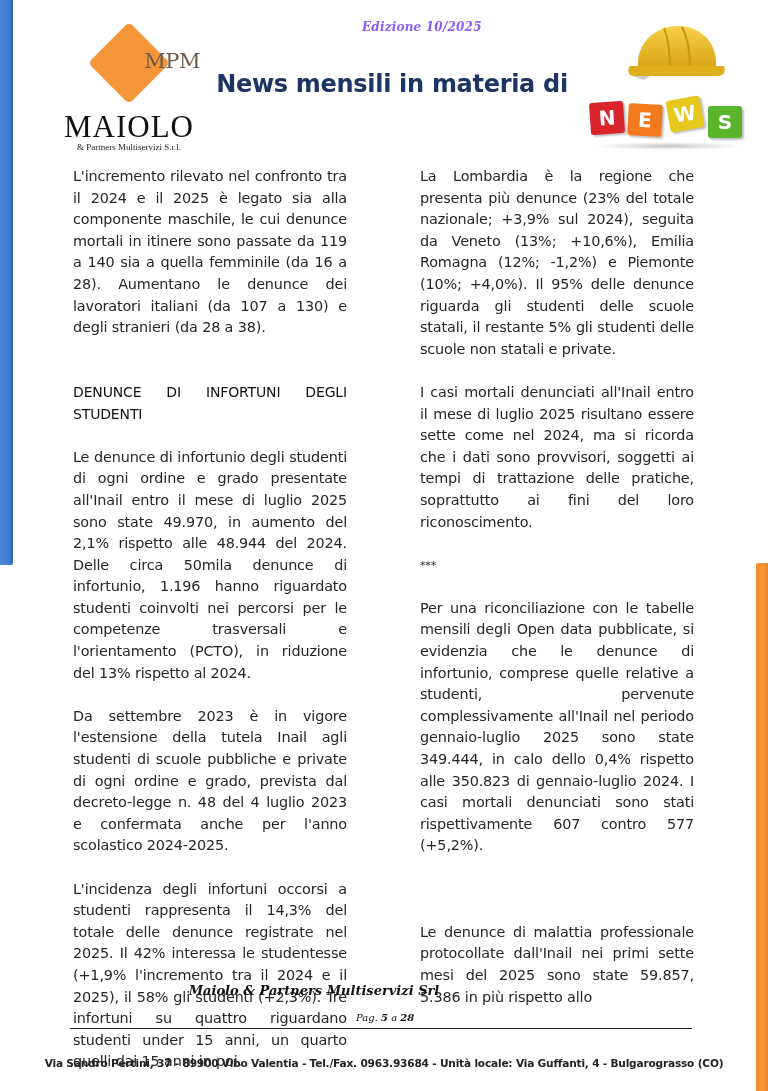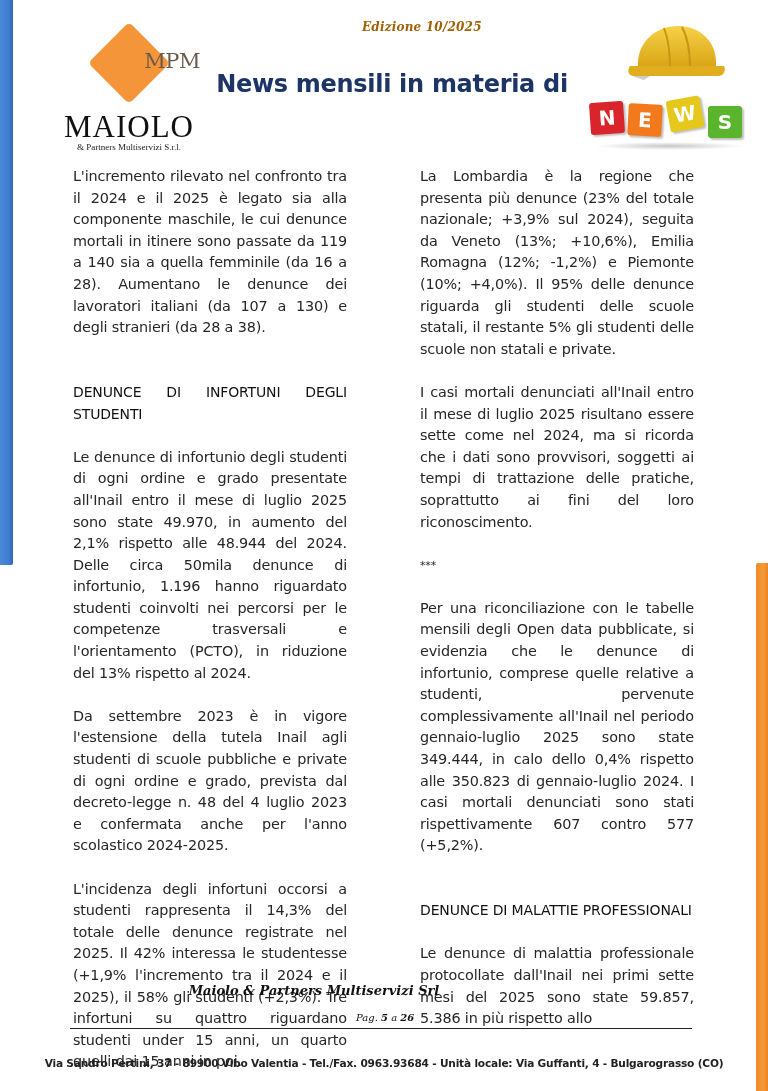--- a/index.html
+++ b/index.html
@@ -13,21 +13,21 @@
     }
     .side-bar-right {
       position: absolute; right: 0; top: 563px; width: 12px; height: 528px;
       background: linear-gradient(90deg, #f08a2c 0%, #f59a35 60%, #e98428 100%);
       border-radius: 2px 0 0 0;
     }
 
     
     .edition {
       position: absolute; left: 362px; top: 20px; font-size: 12px;
-      font-family: "DejaVu Serif", serif; font-style: italic; font-weight: bold; color: #a16207;
+      font-family: "DejaVu Serif", serif; font-style: italic; font-weight: bold; color: #8b5cf6;
       letter-spacing: 0.2px;
     }
     .logo { position: absolute; left: 62px; top: 22px; width: 130px; height: 128px; }
     .logo-diamond {
       position: absolute; left: 28px; top: 4px; width: 62px; height: 62px;
       background: #f5953a; transform: rotate(45deg); border-radius: 5px;
       left: 38px; top: 12px; width: 58px; height: 58px;
     }
     .logo-mpm {
       position: absolute; left: 4px; width: 134px; top: 27px; text-align: right;
@@ -150,26 +150,25 @@
   <p class="para">Da settembre 2023 è in vigore l'estensione della tutela Inail agli studenti di scuole pubbliche e private di ogni ordine e grado, prevista dal decreto-legge n. 48 del 4 luglio 2023 e confermata anche per l'anno scolastico 2024-2025.</p>
   <p class="para">L'incidenza degli infortuni occorsi a studenti rappresenta il 14,3% del totale delle denunce registrate nel 2025. Il 42% interessa le studentesse (+1,9% l'incremento tra il 2024 e il 2025), il 58% gli studenti (+2,3%). Tre infortuni su quattro riguardano studenti under 15 anni, un quarto quelli dai 15 anni in poi.</p>
 </div>
 
 <div class="column col-right">
   <p class="para">La Lombardia è la regione che presenta più denunce (23% del totale nazionale; +3,9% sul 2024), seguita da Veneto (13%; +10,6%), Emilia Romagna (12%; -1,2%) e Piemonte (10%; +4,0%). Il 95% delle denunce riguarda gli studenti delle scuole statali, il restante 5% gli studenti delle scuole non statali e private.</p>
   <p class="para">I casi mortali denunciati all'Inail entro il mese di luglio 2025 risultano essere sette come nel 2024, ma si ricorda che i dati sono provvisori, soggetti ai tempi di trattazione delle pratiche, soprattutto ai fini del loro riconoscimento.</p>
   <p class="stars">***</p>
   <p class="para">Per una riconciliazione con le tabelle mensili degli Open data pubblicate, si evidenzia che le denunce di infortunio, comprese quelle relative a studenti, pervenute complessivamente all'Inail nel periodo gennaio-luglio 2025 sono state 349.444, in calo dello 0,4% rispetto alle 350.823 di gennaio-luglio 2024. I casi mortali denunciati sono stati rispettivamente 607 contro 577 (+5,2%).</p>
   <div style="height:21.6px"></div>
-  <p class="heading">DENUNCE DI MALATTIE PROFESSIONALI</p>
   <div style="height:21.6px"></div>
   <p class="para">Le denunce di malattia professionale protocollate dall'Inail nei primi sette mesi del 2025 sono state 59.857, 5.386 in più rispetto allo</p>
 </div>
 
 <div class="page-num">
   <span>Pag.</span>
   <b>5</b>
   <span>a</span>
-  <b>26</b>
+  <b>28</b>
 </div>
 <div class="footer-line"></div>
 <div class="footer-company">Maiolo &amp; Partners Multiservizi Srl</div>
 <div class="footer-address">Via Sandro Pertini, 37 - 89900 Vibo Valentia - Tel./Fax. 0963.93684 - Unità locale: Via Guffanti, 4 - Bulgarograsso (CO)</div>
 
 </body></html>

